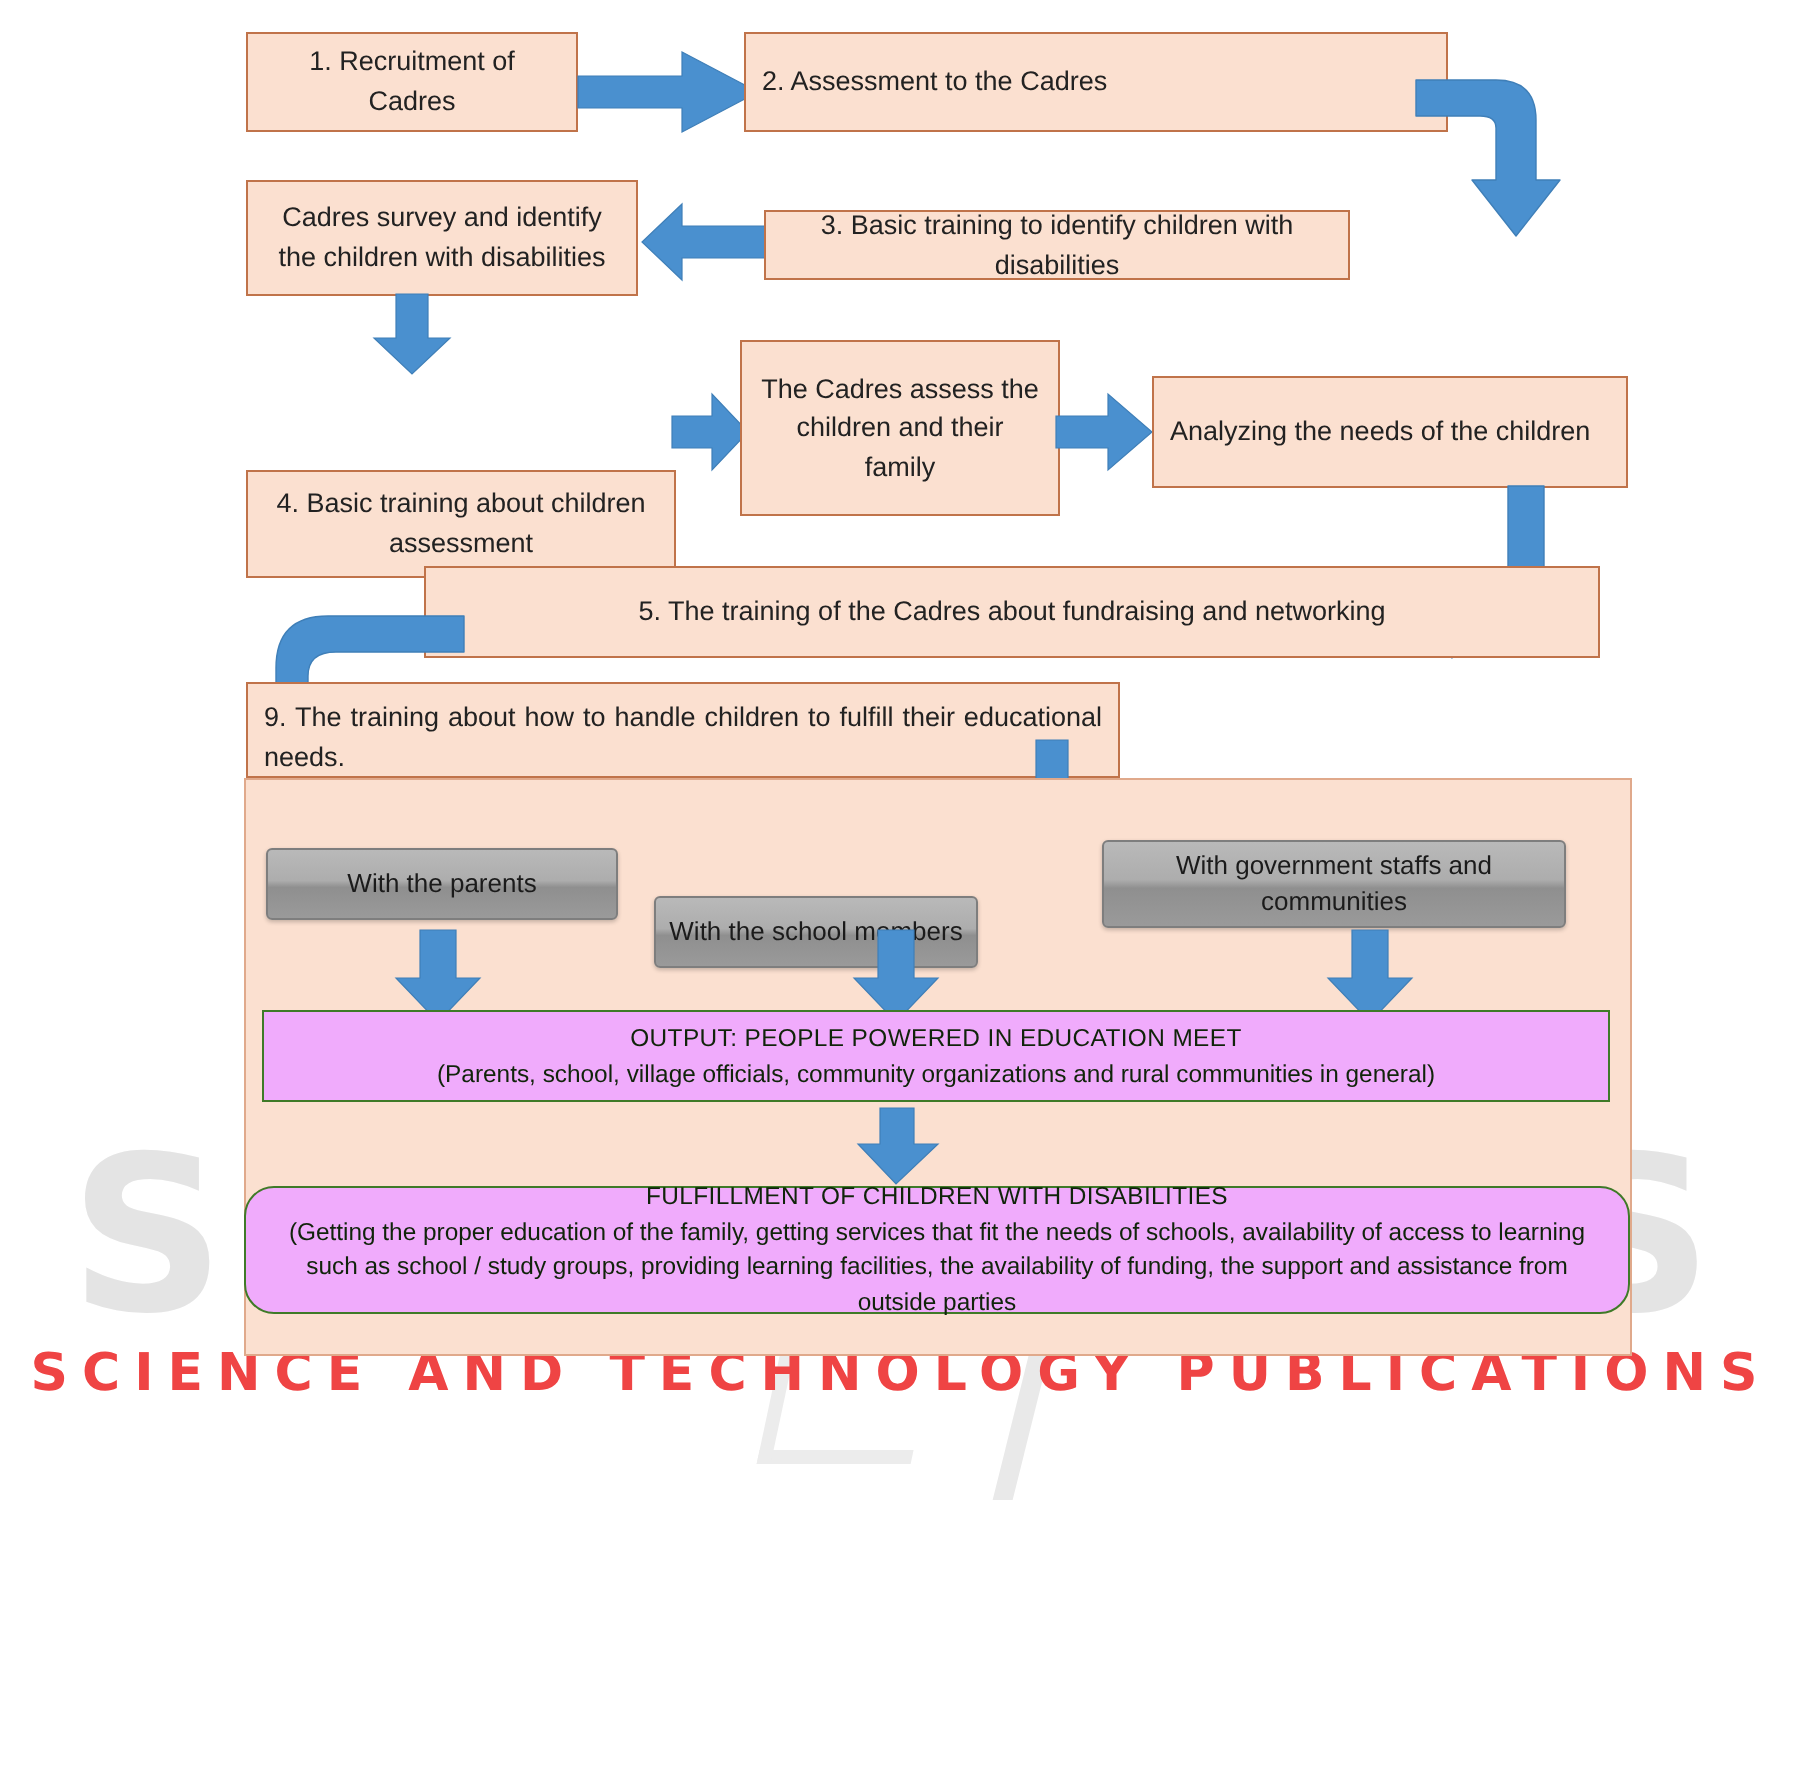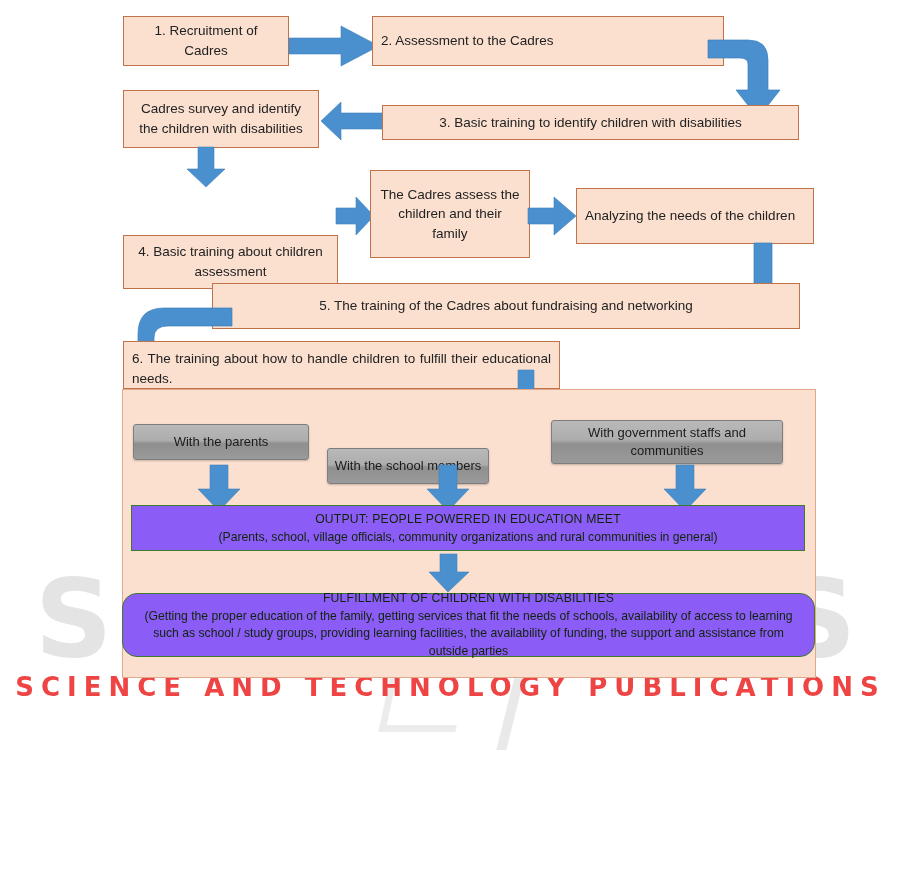--- a/index.html
+++ b/index.html
@@ -61,21 +61,21 @@
     border:1px solid #7e7e7e;border-radius:3px;
     color:#1b1b1b;font-size:13px;line-height:1.35;
     display:flex;align-items:center;justify-content:center;text-align:center;
     box-shadow:0 1px 2px rgba(0,0,0,.22);
     padding:2px 6px;
   }
 
   
   .green{
     position:absolute;box-sizing:border-box;
-    background:#8b5cf6;border:1px solid #3f7a28;
+    background:#f0abfc;border:1px solid #3f7a28;
     color:#10240a;font-size:12.2px;line-height:1.5;
     display:flex;flex-direction:column;align-items:center;justify-content:center;
     text-align:center;padding:4px 10px;
   }
   .green .hd{letter-spacing:.2px;}
 
   .title-strong{
     position:absolute;font-weight:700;font-size:16.5px;color:#111;
     font-family:"Liberation Sans",sans-serif;
   }
@@ -117,21 +117,21 @@
   <div class="box center" style="left:123px;top:90px;width:196px;height:58px;">
     <span>Cadres survey and identify the children with disabilities</span>
   </div>
 
   <div class="arrow" style="left:319px;top:99px;">
     <svg width="66" height="44" viewBox="0 0 66 44">
       <polygon points="66,14 22,14 22,3 2,22 22,41 22,30 66,30" fill="#4a90cf" stroke="#3f7fb8" stroke-width="0.6"></polygon>
     </svg>
   </div>
 
-  <div class="box center" style="left:382px;top:105px;width:417px;height:35px;">
+  <div class="box center" style="left:382px;top:105px;width:293px;height:35px;">
     <span>3. Basic training to identify children with disabilities</span>
   </div>
 
   <div class="arrow" style="left:185px;top:147px;">
     <svg width="42" height="42" viewBox="0 0 42 42">
       <polygon points="13,0 29,0 29,22 40,22 21,40 2,22 13,22" fill="#4a90cf" stroke="#3f7fb8" stroke-width="0.6"></polygon>
     </svg>
   </div>
 
   <div class="box center" style="left:123px;top:187px;width:215px;height:54px;margin-top:48px;">
@@ -168,21 +168,21 @@
     <span>5. The training of the Cadres about fundraising and networking</span>
   </div>
 
   <div class="arrow" style="left:112px;top:288px;">
     <svg width="122" height="86" viewBox="0 0 122 86">
       <path d="M120,20 L52,20 Q26,20 26,46 L26,64 L12,64 L34,84 L56,64 L42,64 L42,50 Q42,38 56,38 L120,38 Z" fill="#4a90cf" stroke="#3f7fb8" stroke-width="0.7" stroke-linejoin="round"></path>
     </svg>
   </div>
 
   <div class="box just" style="left:123px;top:341px;width:437px;height:48px;">
-    <span style="display:block;text-align:justify;text-align-last:left;">6. The training about how to handle children to fulfill their educational needs.</span>
+    <span style="display:block;text-align:justify;text-align-last:left;">9. The training about how to handle children to fulfill their educational needs.</span>
   </div>
 
   <div class="arrow" style="left:505px;top:370px;">
     <svg width="42" height="48" viewBox="0 0 42 48">
       <polygon points="13,0 29,0 29,26 40,26 21,46 2,26 13,26" fill="#4a90cf" stroke="#3f7fb8" stroke-width="0.6"></polygon>
     </svg>
   </div>
 
   <div class="container-box" style="left:122px;top:389px;width:694px;height:289px;"></div>
 

